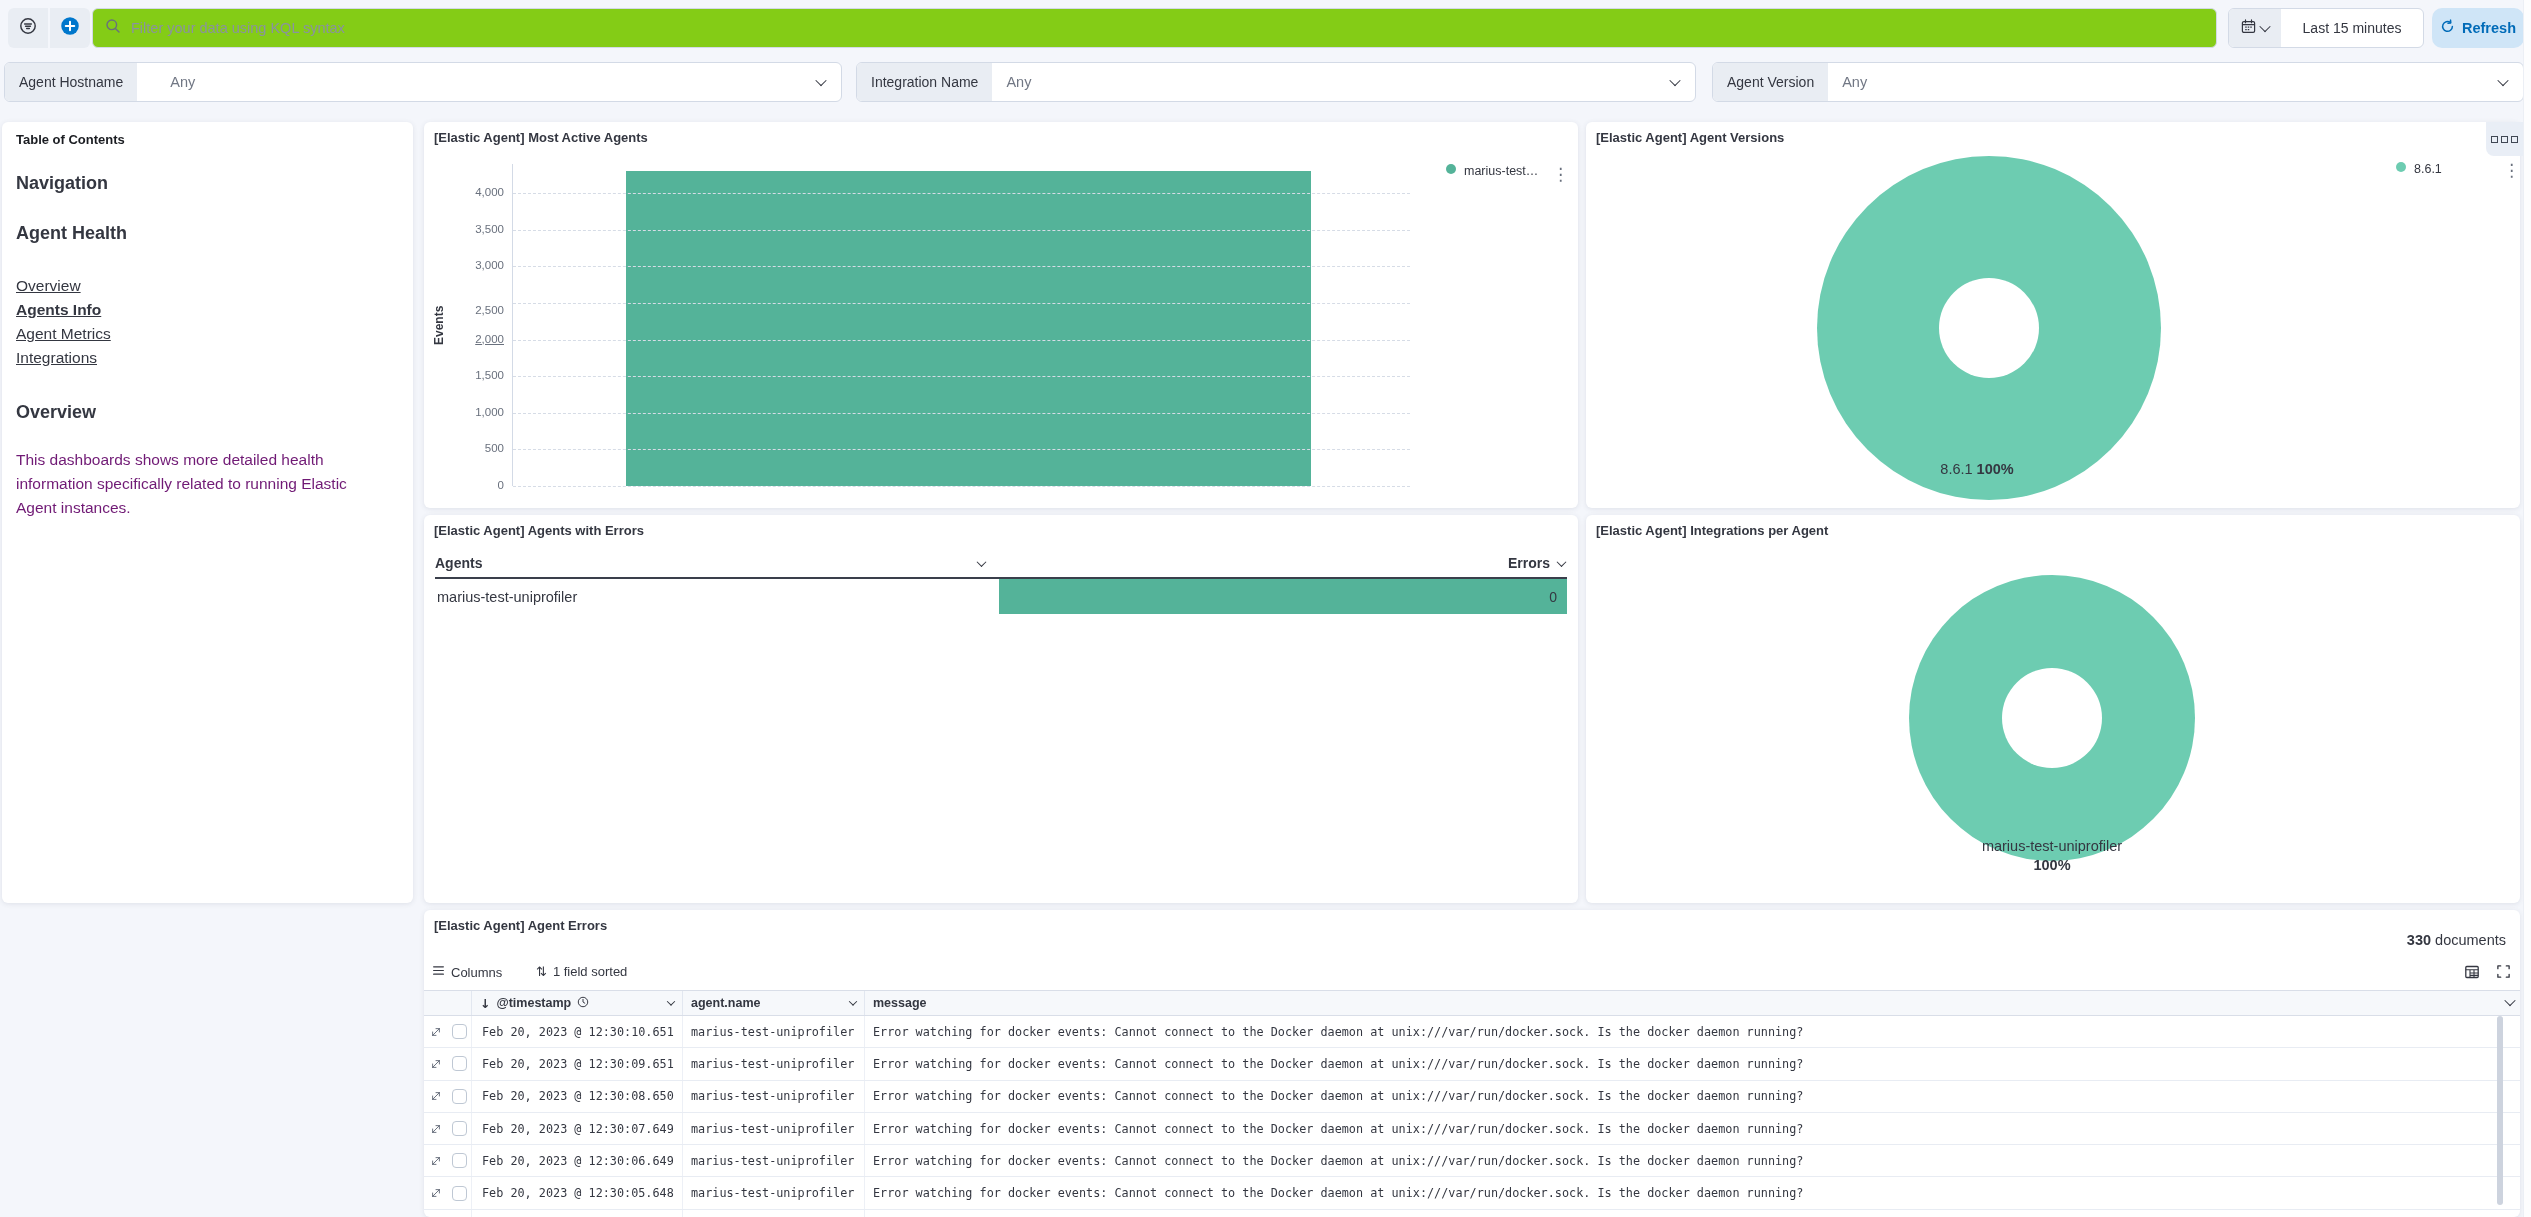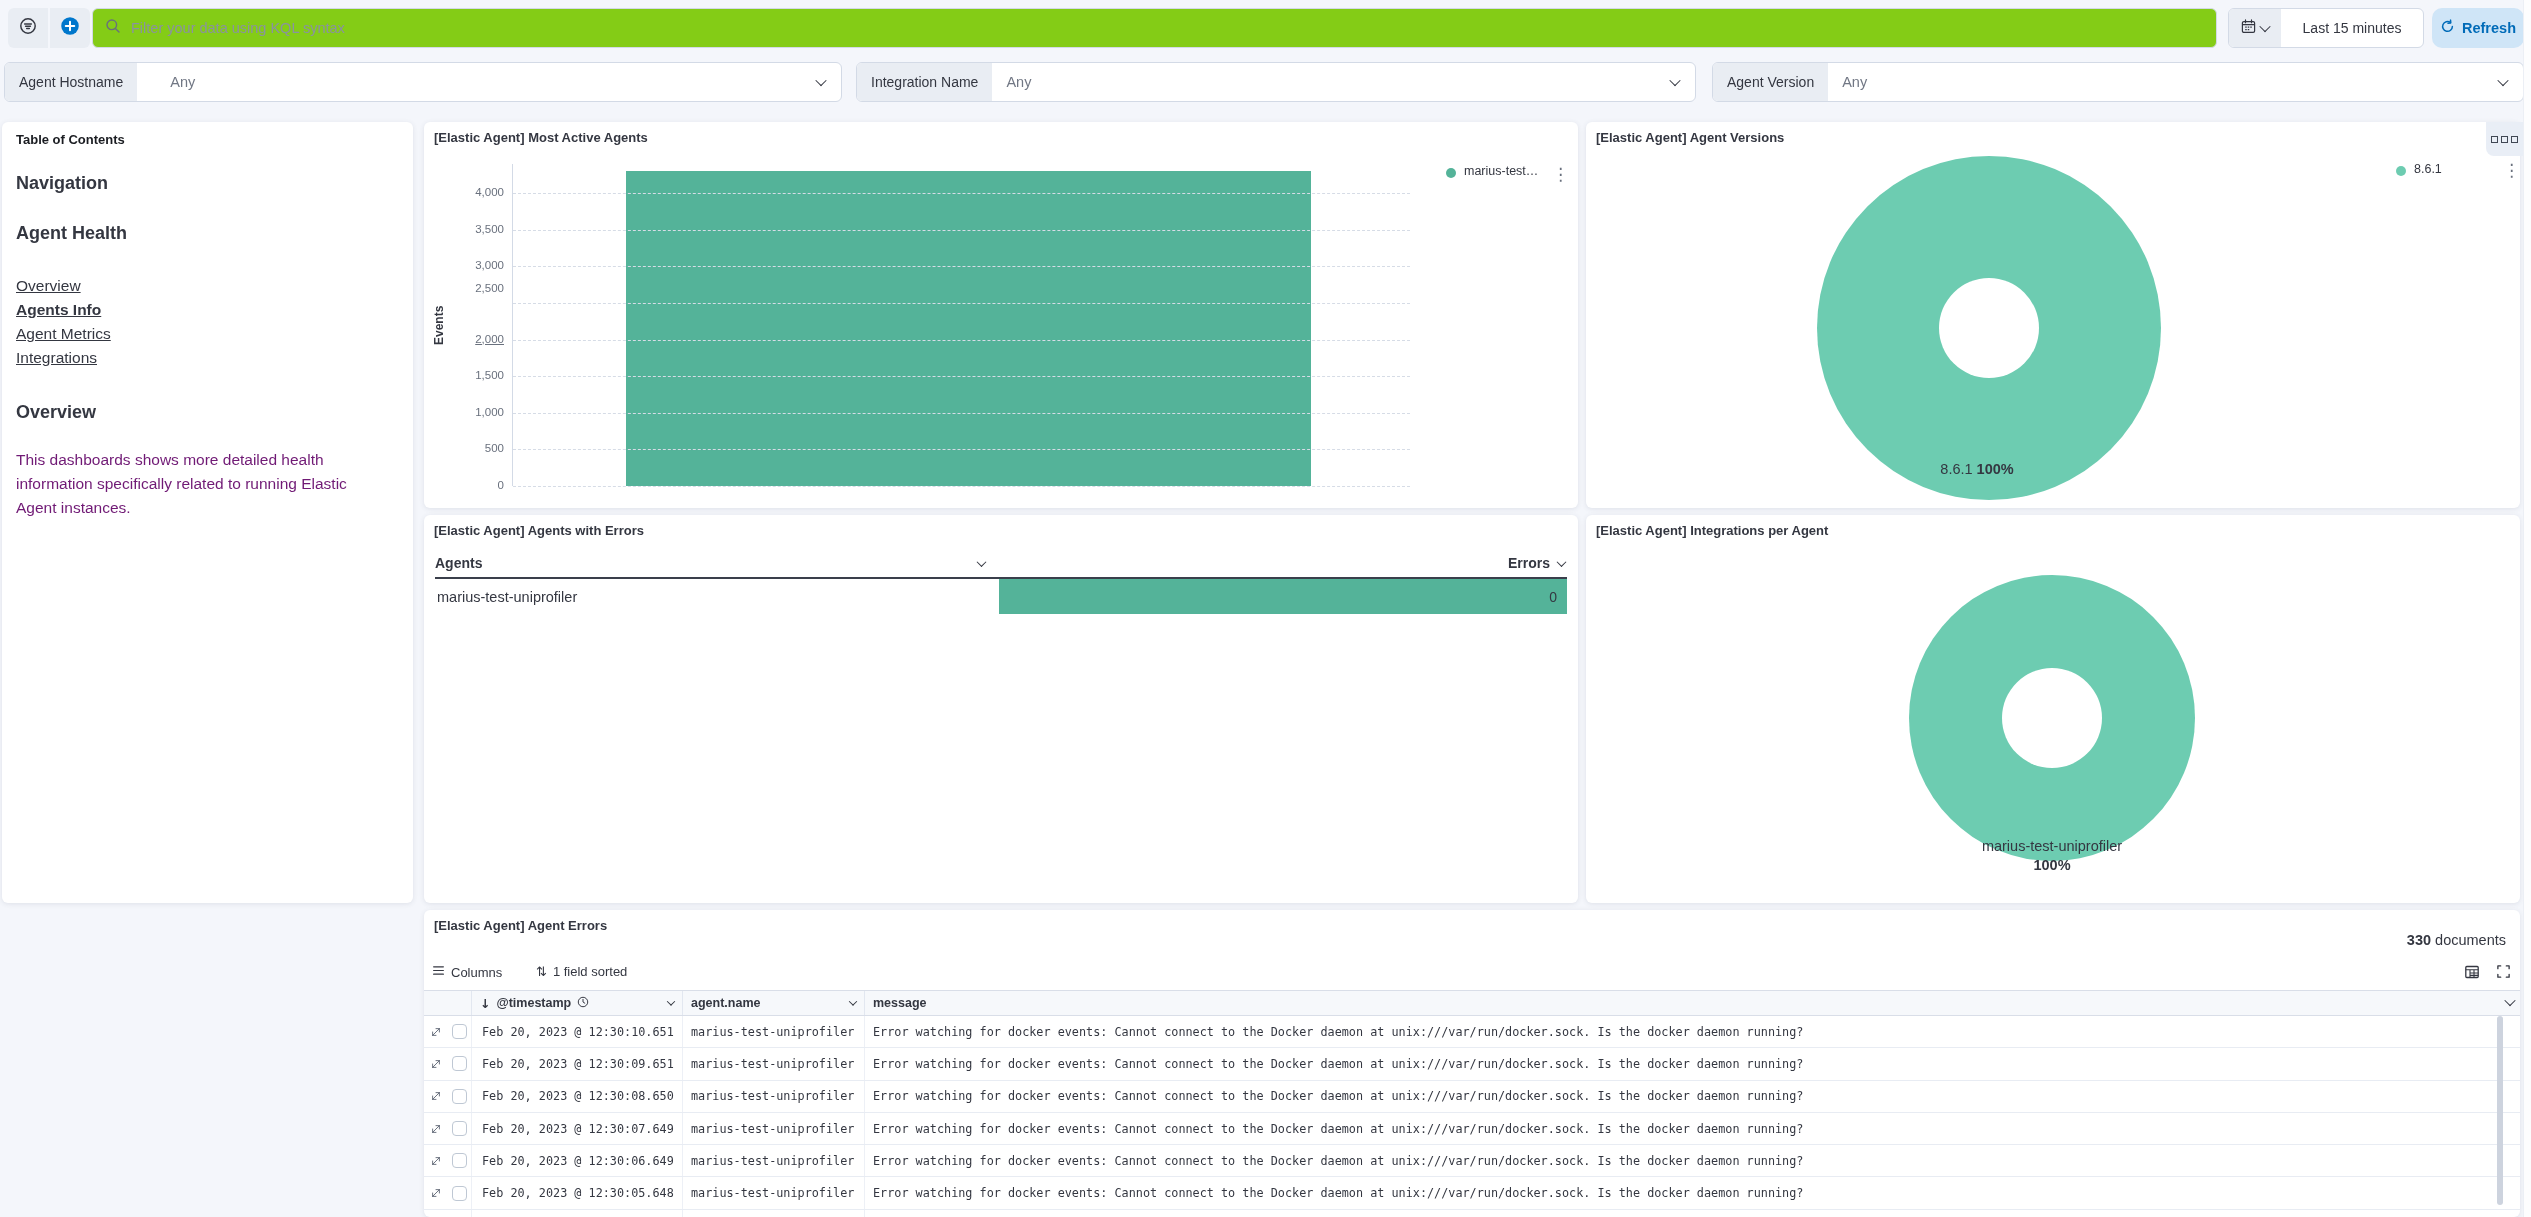--- a/index.html
+++ b/index.html
@@ -49,21 +49,21 @@
 
   
   #p-bar { left:424px; top:122px; width:1154px; height:386px; }
   .bar-plot { position:absolute; left:88px; top:42px; width:898px; height:322px; border-left:1px solid #D3DAE6; }
   .gridline { position:absolute; left:0; width:100%; border-top:1px dashed #D6DCE6; height:0; }
   .bar-rect { position:absolute; left:113px; bottom:0; width:685px; background:#54B399; }
   .y-axis-labels { position:absolute; left:0; top:42px; width:80px; height:322px; }
   .ytick { position:absolute; right:0; width:80px; text-align:right; font-size:11.5px; color:#69707D; }
   .y-title { position:absolute; left:6px; top:42px; height:322px; width:18px; display:flex; align-items:center; justify-content:center;
     writing-mode:vertical-rl; transform:rotate(180deg); font-size:12px; font-weight:700; color:#343741; }
-  .legend { position:absolute; display:flex; align-items:flex-end; gap:8px; font-size:12.5px; color:#343741; }
+  .legend { position:absolute; display:flex; align-items:flex-start; gap:8px; font-size:12.5px; color:#343741; }
   .legend .dot { width:10px; height:10px; border-radius:50%; }
 
   
   #p-versions { left:1586px; top:122px; width:934px; height:386px; }
   #p-integrations { left:1586px; top:515px; width:934px; height:388px; }
   .donut { position:absolute; border-radius:50%; }
   .donut .hole { position:absolute; left:50%; top:50%; width:100px; height:100px; margin:-50px 0 0 -50px; background:#fff; border-radius:50%; }
   .donut-label { position:absolute; text-align:center; font-size:14.5px; color:#343741; line-height:19px; white-space:nowrap; }
   .donut-label b { font-weight:700; }
 
@@ -204,21 +204,21 @@
 
   <div class="panel" id="p-bar">
     <div class="panel-title">[Elastic Agent] Most Active Agents</div>
     <div class="y-title">Events</div>
     <div class="y-axis-labels">
         <div class="ytick" style="top: 315px;">0</div>
         <div class="ytick" style="top: 278.409px;">500</div>
         <div class="ytick" style="top: 241.818px;">1,000</div>
         <div class="ytick" style="top: 205.227px;">1,500</div>
         <div class="ytick" style="top: 168.636px; text-decoration: underline;">2,000</div>
-        <div class="ytick" style="top: 118px;">2,500</div>
+        <div class="ytick" style="top: 140px;">2,500</div>
         <div class="ytick" style="top: 95.4545px;">3,000</div>
         <div class="ytick" style="top: 58.8636px;">3,500</div>
         <div class="ytick" style="top: 22.2727px;">4,000</div>
       </div>
     <div class="bar-plot">
       <div class="bar-rect" style="height: 314.682px;"></div>
     <div class="gridline" style="top: 322px;"></div>
         <div class="gridline" style="top: 285.409px;"></div>
         <div class="gridline" style="top: 248.818px;"></div>
         <div class="gridline" style="top: 212.227px;"></div>

